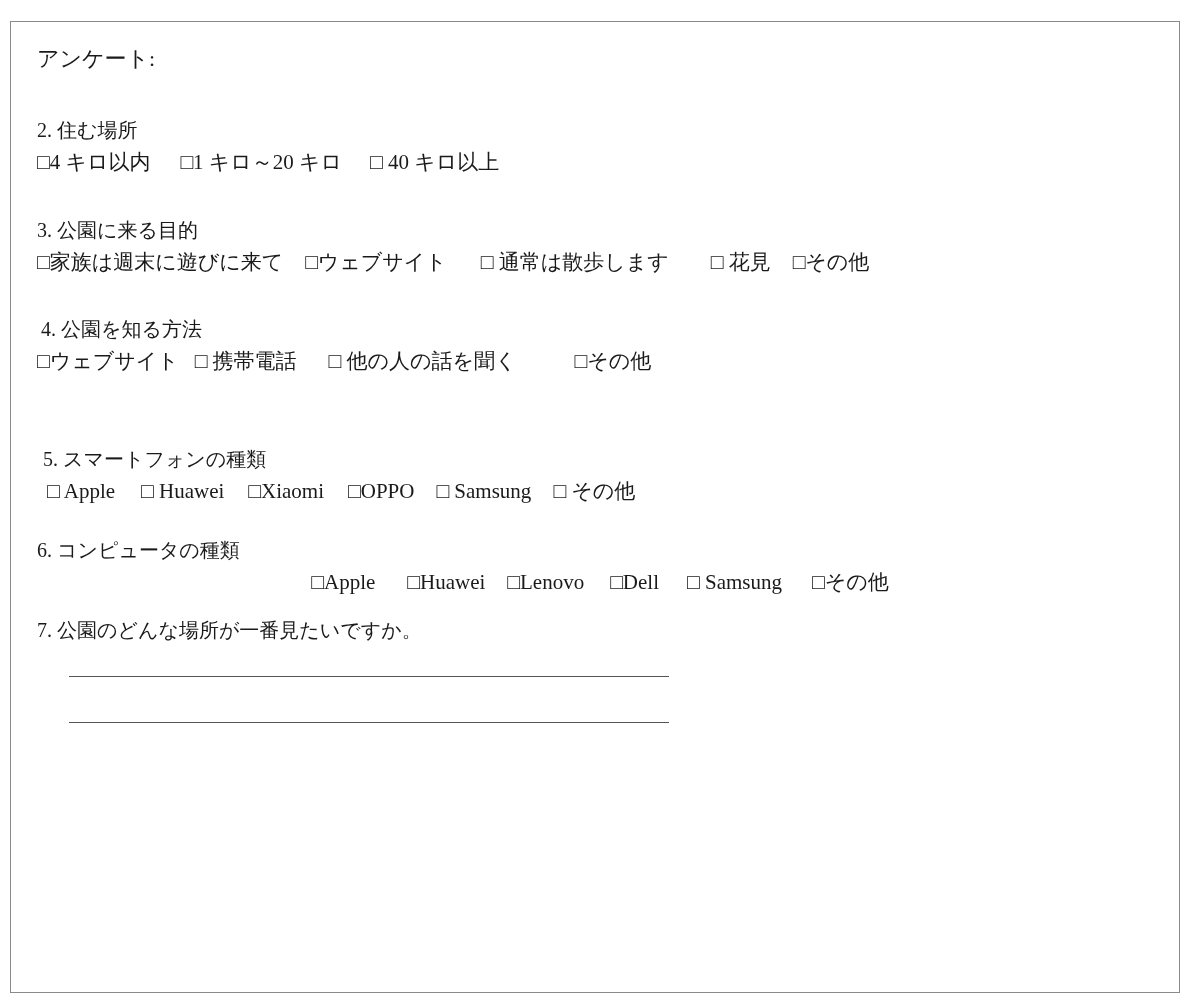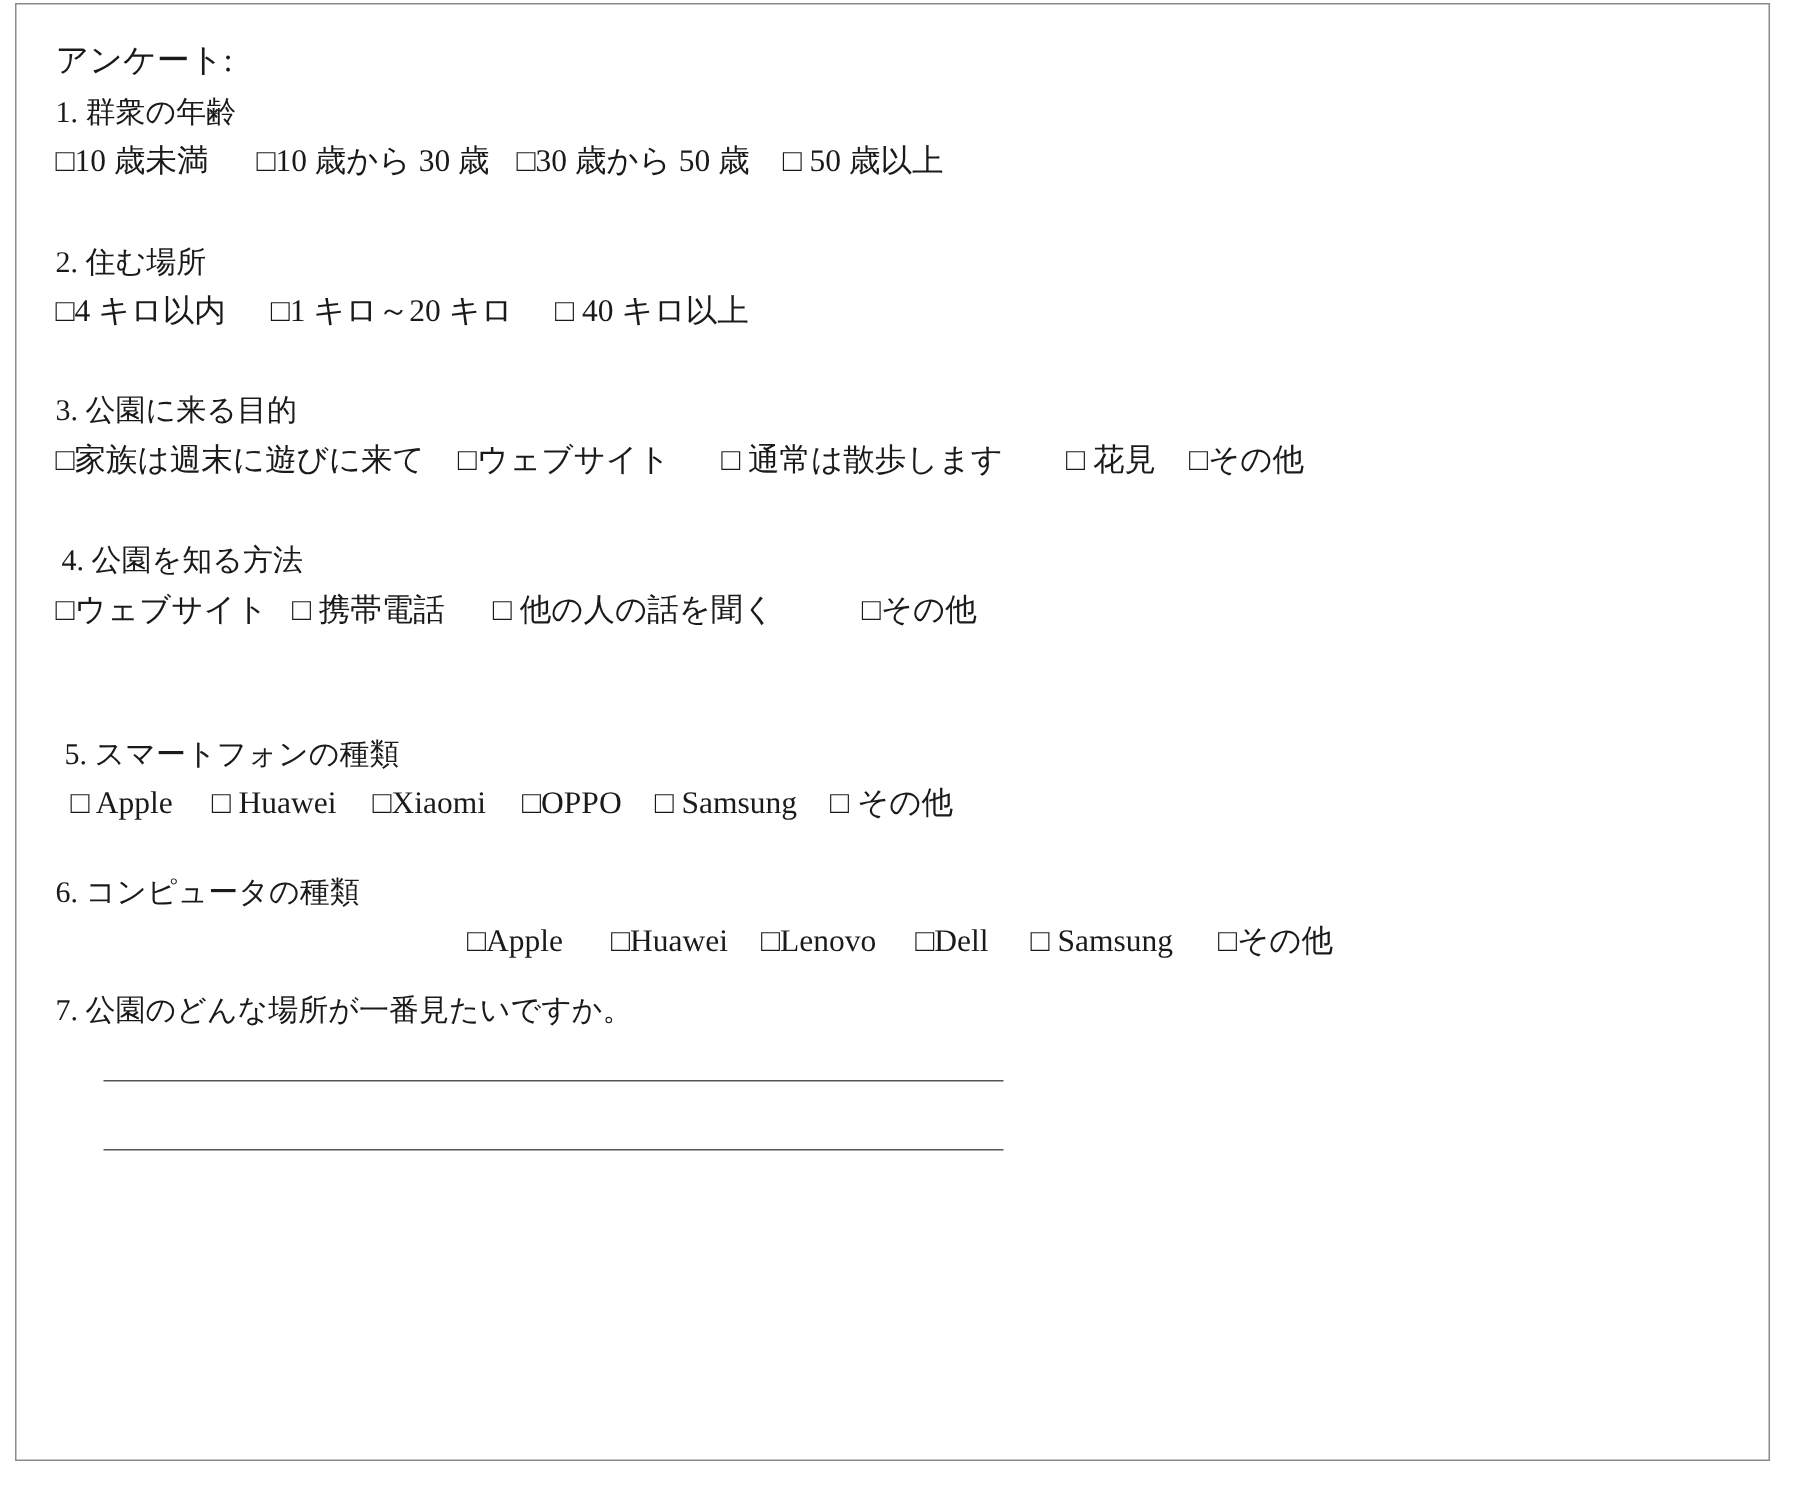--- a/index.html
+++ b/index.html
@@ -10,21 +10,21 @@
   body {
     width: 1202px;
     height: 1000px;
     font-family: "Liberation Serif", serif;
     color: #1a1a1a;
     overflow: hidden;
   }
   .sheet {
     position: absolute;
     left: 10px;
-    top: 2px;
+    top: 21px;
     width: 1170px;
     height: 972px;
     border: 1px solid #8a8a8a;
     box-sizing: border-box;
     background: #ffffff;
   }
   .inner {
     padding: 20px 26px 0 26px;
   }
   .title {
@@ -62,26 +62,20 @@
   .block { margin-bottom: 0; }
 </style>
 </head>
 <body>
 
 <div class="sheet">
   <div class="inner">
 
     <div class="title">アンケート:</div>
 
-    <div class="block">
-      <div class="q-label">1. 群衆の年齢</div>
-      <div class="opts">
-        <span class="opt">□10 歳未満</span><span style="display:inline-block;width:32px"></span><span class="opt">□10 歳から 30 歳</span><span style="display:inline-block;width:18px"></span><span class="opt">□30 歳から 50 歳</span><span style="display:inline-block;width:22px"></span><span class="opt">□ 50 歳以上</span>
-      </div>
-    </div>
 
     <div class="spacer-lg"></div>
 
     <div class="block">
       <div class="q-label">2. 住む場所</div>
       <div class="opts">
         <span class="opt">□4 キロ以内</span><span style="display:inline-block;width:30px"></span><span class="opt">□1 キロ～20 キロ</span><span style="display:inline-block;width:28px"></span><span class="opt">□ 40 キロ以上</span>
       </div>
     </div>
 

